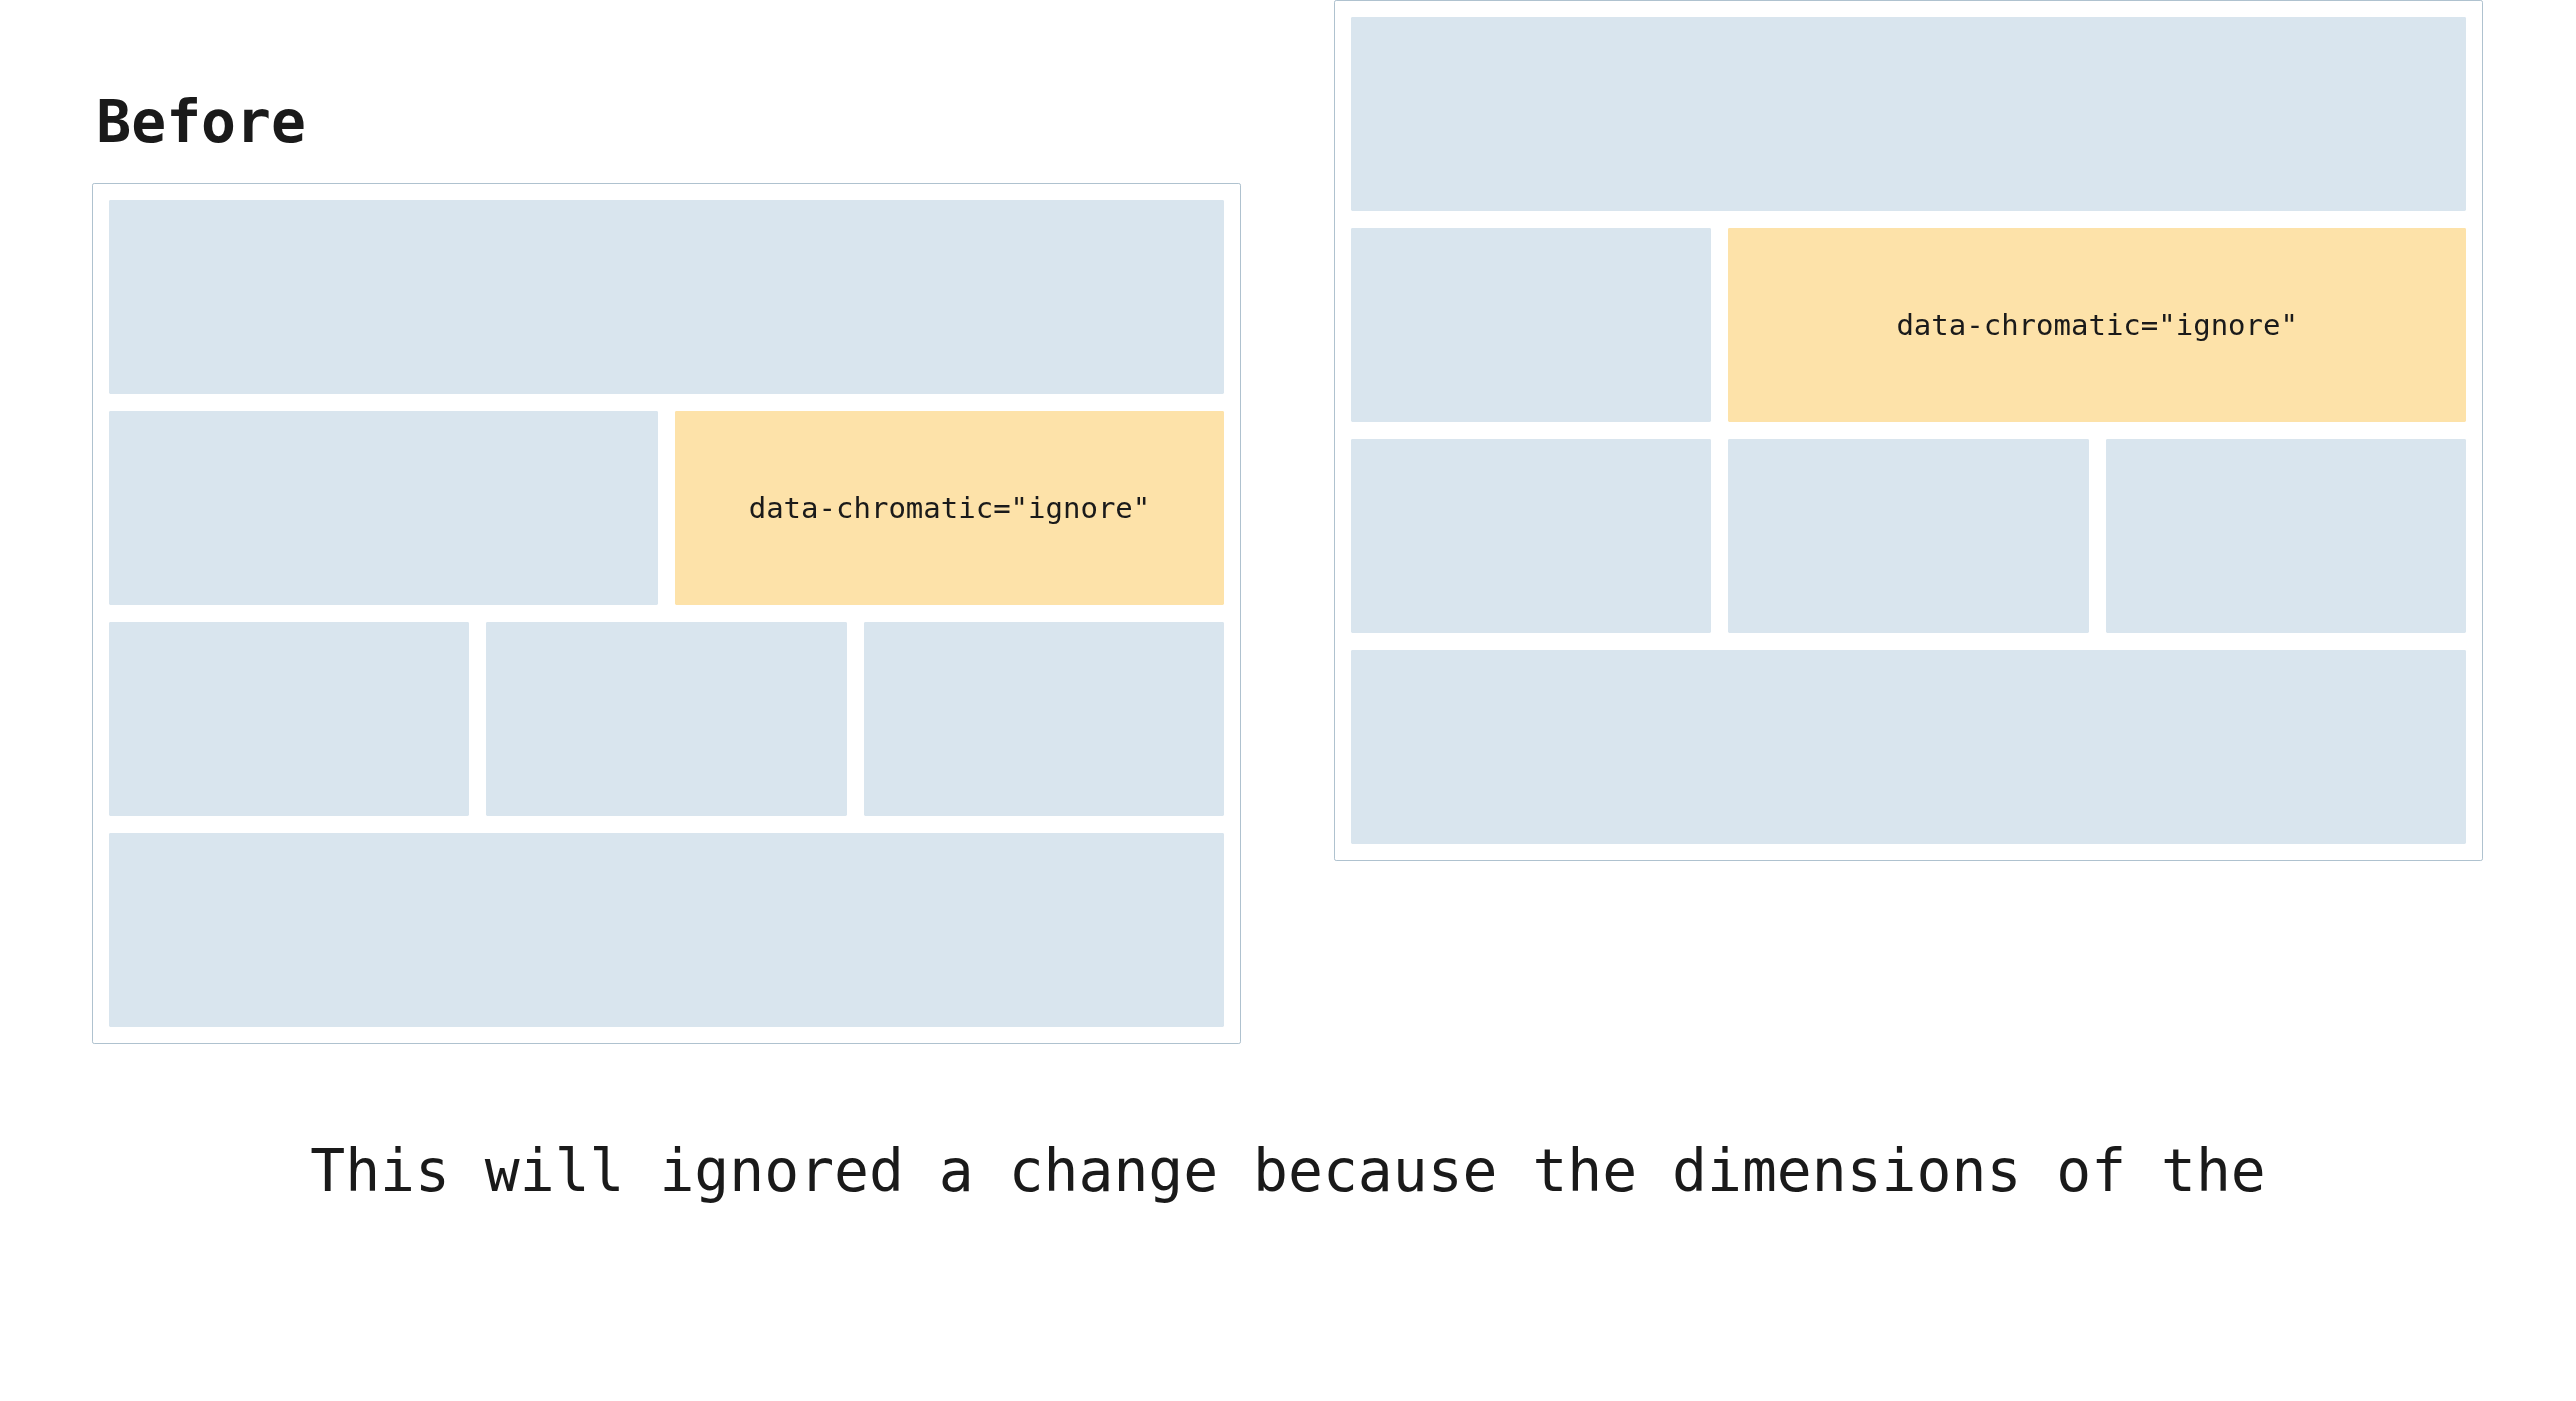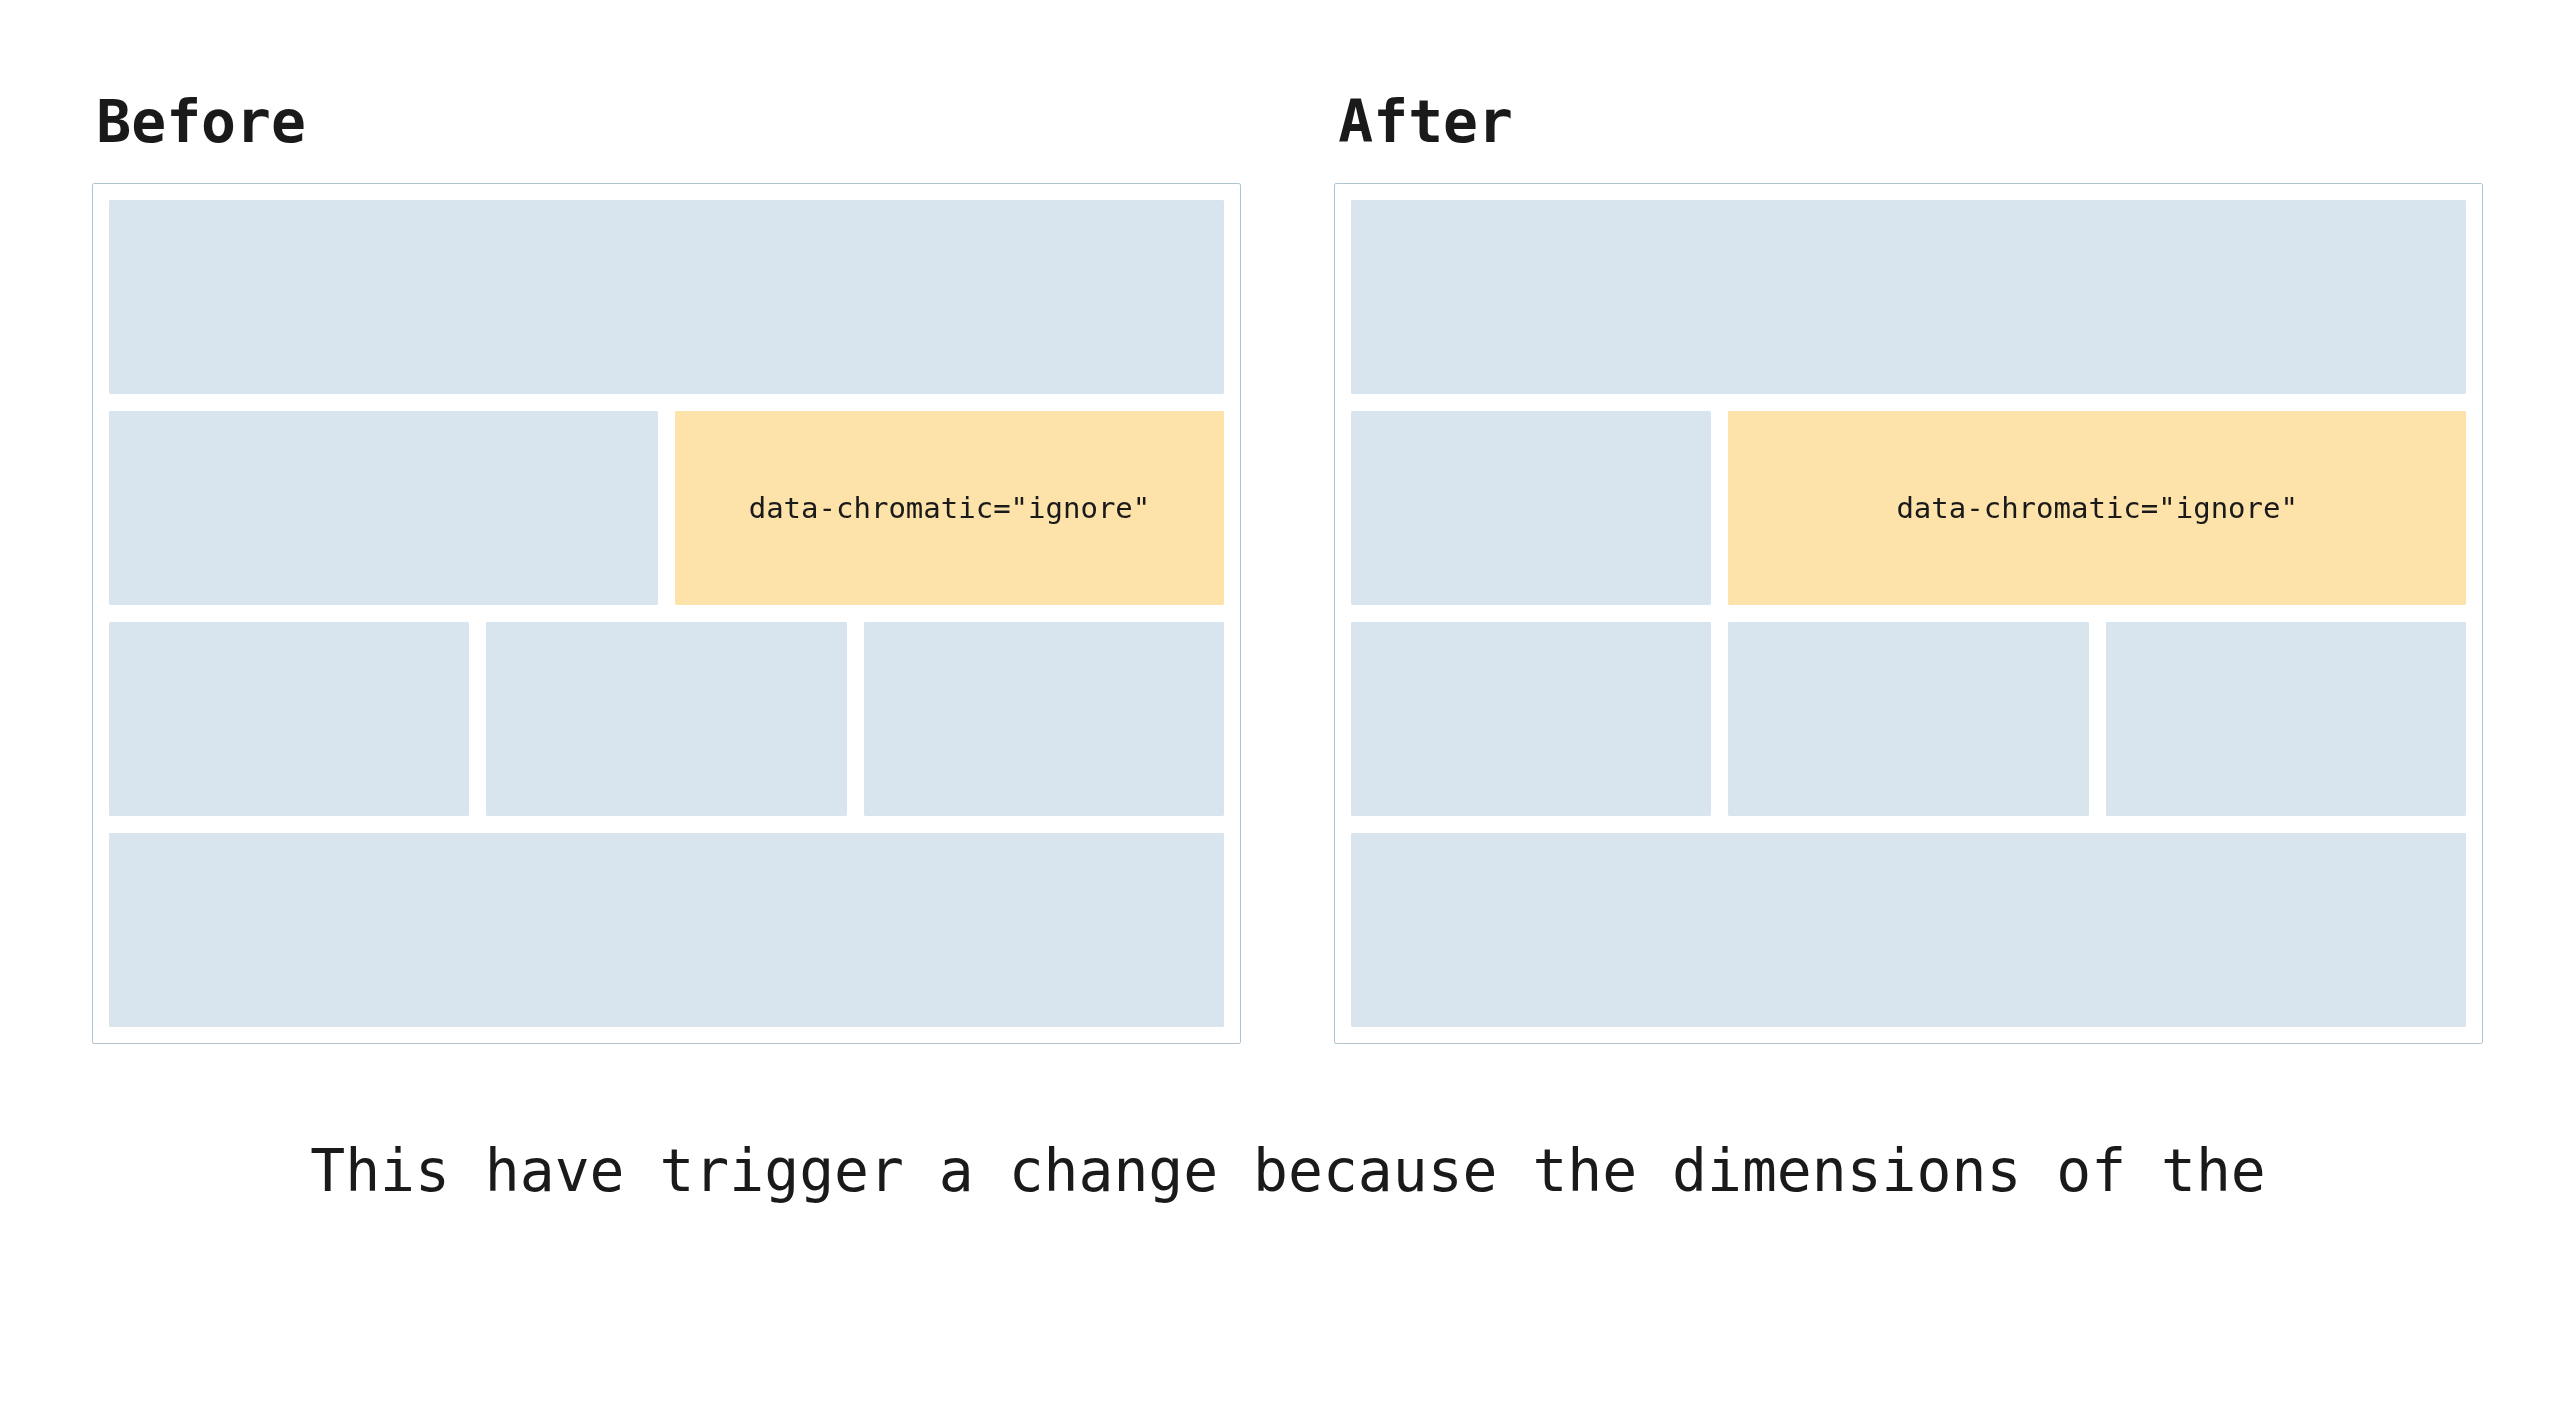--- a/index.html
+++ b/index.html
@@ -93,35 +93,34 @@
             </div>
             <div class="cell placeholder" style="grid-column: span 2;"></div>
             <div class="cell placeholder" style="grid-column: span 2;"></div>
             <div class="cell placeholder" style="grid-column: span 2;"></div>
             <div class="cell placeholder" style="grid-column: span 6;"></div>
           </div>
       </div>
     </section>
 
     <section class="panel">
-      <h2 class="panel-title">After</h2>
       <div class="frame">
         <div class="grid">
             <div class="cell placeholder" style="grid-column: span 6;"></div>
             <div class="cell placeholder" style="grid-column: span 2;"></div>
             <div class="cell ignored" style="grid-column: span 4;">
               <span class="ignore-label">data-chromatic="ignore"</span>
             </div>
             <div class="cell placeholder" style="grid-column: span 2;"></div>
             <div class="cell placeholder" style="grid-column: span 2;"></div>
             <div class="cell placeholder" style="grid-column: span 2;"></div>
             <div class="cell placeholder" style="grid-column: span 6;"></div>
           </div>
       </div>
     </section>
 
   </div>
 
   <p class="caption">
-    <span>This have trigger a change because the dimensions of the</span><br>
+    <span>This will ignored a change because the dimensions of the</span><br>
   </p>
 </div>
 
 
 </body></html>

